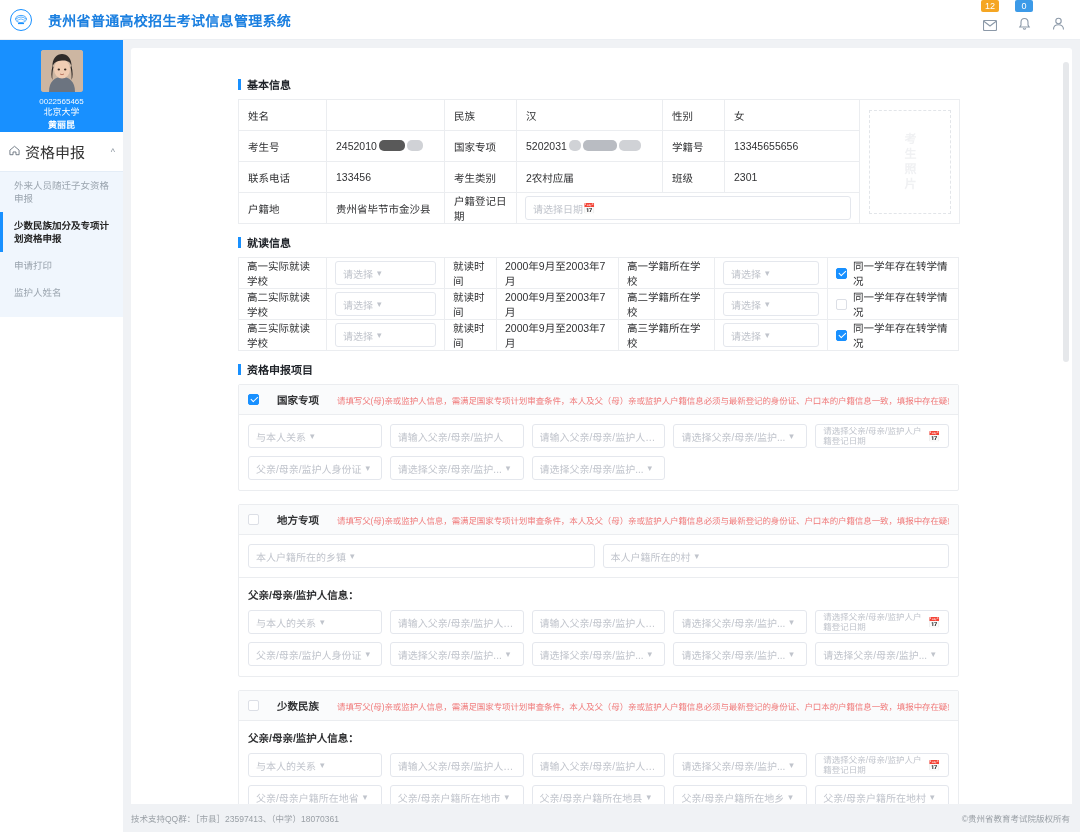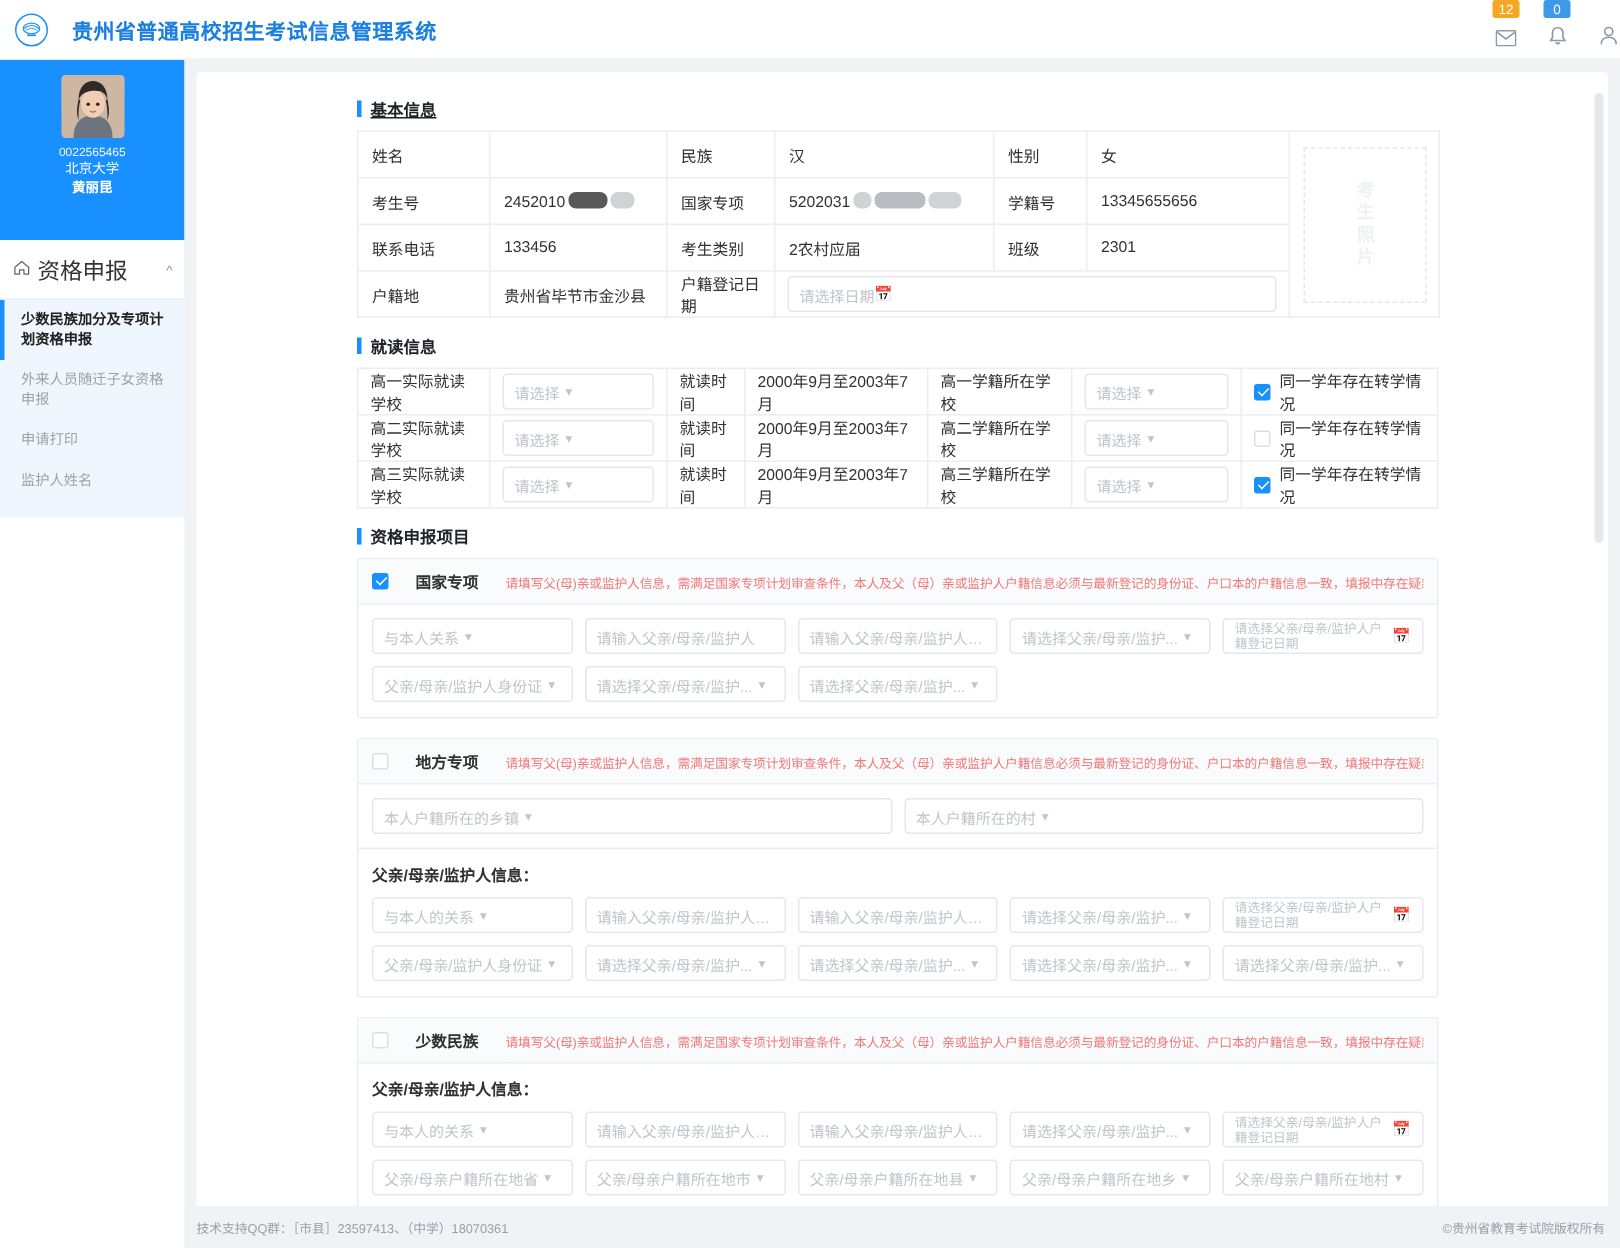--- a/index.html
+++ b/index.html
@@ -28,41 +28,41 @@
     display: flex; align-items: center; justify-content: center;
     background: #fff;
   }
   .logo-circle svg { display: block; }
   .sys-title {
     margin-left: 16px; font-size: 14px; font-weight: bold;
     color: #1a7fe0; letter-spacing: .3px;
   }
   .topbar-right {
     margin-left: auto; display: flex; align-items: flex-start;
-    gap: 18px; 
+    gap: 18px; padding-right: 14px;
   }
   .ic-btn { position: relative; width: 16px; height: 22px;
             display: flex; align-items: flex-end; justify-content: center; }
   .badge {
     position: absolute; top: -9px; left: -1px;
     min-width: 18px; height: 12px; line-height: 12px;
     font-size: 9px; color: #fff; text-align: center;
     border-radius: 2px; padding: 0 3px;
   }
   .badge.orange { background: #f5a623; }
   .badge.blue { background: #3c9ae8; }
 
   
   .sidebar {
     position: absolute; top: 40px; left: 0; width: 123px; height: 792px;
     background: #ffffff;
   }
   .profile {
     background: #1890ff; color: #fff; text-align: center;
-    padding: 10px 6px 12px 6px; height: 120px;
+    padding: 10px 6px 12px 6px; height: 92px;
   }
   .avatar {
     width: 42px; height: 42px; margin: 0 auto 4px auto;
     border-radius: 3px; overflow: hidden; position: relative;
     background: linear-gradient(180deg,#d9c3b0 0%,#c6a98f 100%);
   }
   .avatar svg { display: block; width: 42px; height: 42px; }
   .p-id { font-size: 8px; line-height: 11px; opacity: .95; }
   .p-school { font-size: 9px; line-height: 12px; font-family: Liberation Mono, monospace; }
   .p-name { font-size: 9px; line-height: 12px; font-weight: bold; }
@@ -110,21 +110,21 @@
     background: #e6e8eb;
   }
   .content { padding: 12px 60px 0 107px; }
 
   
   .sec-head {
     display: flex; align-items: center; gap: 6px;
     font-size: 11px; font-weight: bold; color: #1f2329;
     margin: 10px 0 7px 0;
   }
-  .sec-head:first-child { margin-top: 4px; text-decoration: underline; }
+  .sec-head:first-child { margin-top: 16px; }
   .sec-bar { width: 3px; height: 11px; background: #1890ff; display: inline-block; }
 
   
   table.info { border-collapse: collapse; width: 721px; table-layout: fixed; }
   table.info td {
     border: 1px solid #ebedf0; height: 31px; padding: 0 9px;
     font-size: 10.5px; color: #303133; vertical-align: middle;
   }
   td.lbl { background: #fff; color: #303133; }
   .mask {
@@ -275,25 +275,25 @@
     <div class="menu">
       <div class="menu-group">
         <span>
           <svg width="11" height="11" viewBox="0 0 12 12">
             <path d="M1 5.6 L6 1.4 L11 5.6 V10.6 H7.6 V7.6 H4.4 V10.6 H1 Z" fill="none" stroke="#5b6672" stroke-width="0.9" stroke-linejoin="round"></path>
           </svg>
         </span>
         <span class="g-label">资格申报</span>
         <span class="caret">^</span>
       </div>
+      <div class="menu-item">
+        <span>外来人员随迁子女资格申报</span>
+      </div>
       <div class="menu-item active">
         <span>少数民族加分及专项计划资格申报</span>
-      </div>
-      <div class="menu-item">
-        <span>外来人员随迁子女资格申报</span>
       </div>
       <div class="menu-item">
         <span>申请打印</span>
       </div>
       <div class="menu-item">
         <span>监护人姓名</span>
       </div>
     </div>
     <div class="sidebar-blank"></div>
   </div>

